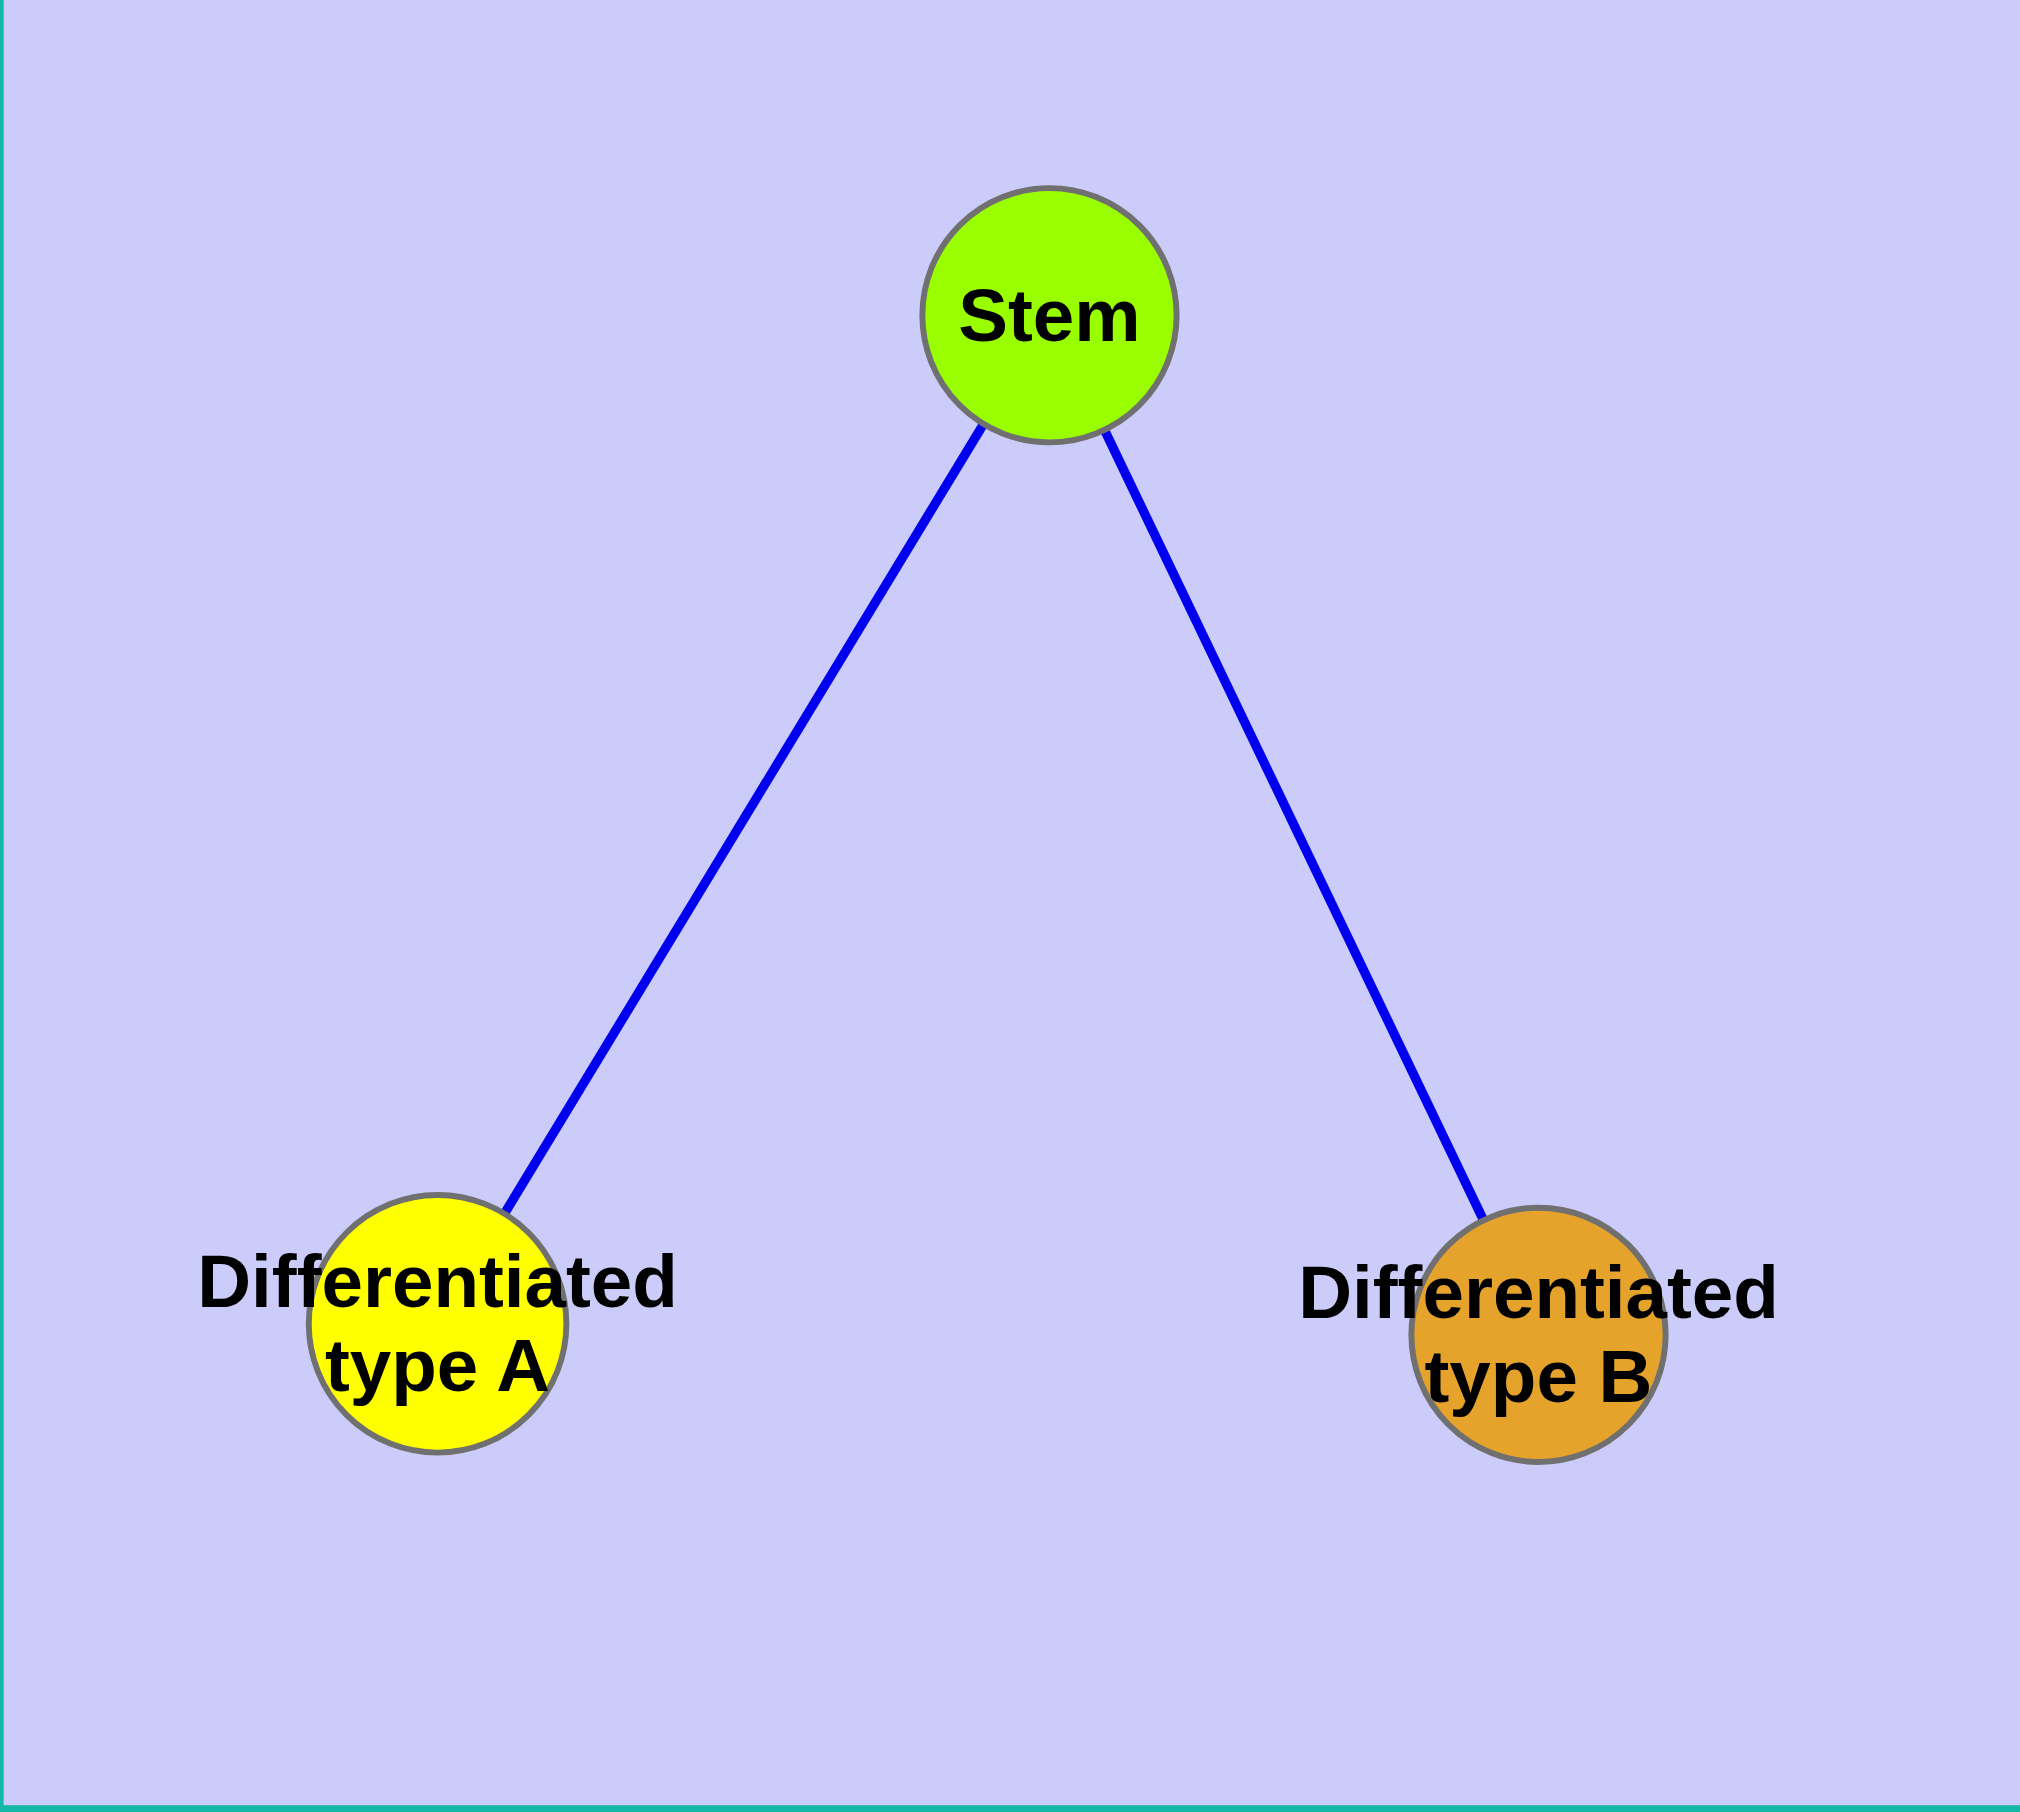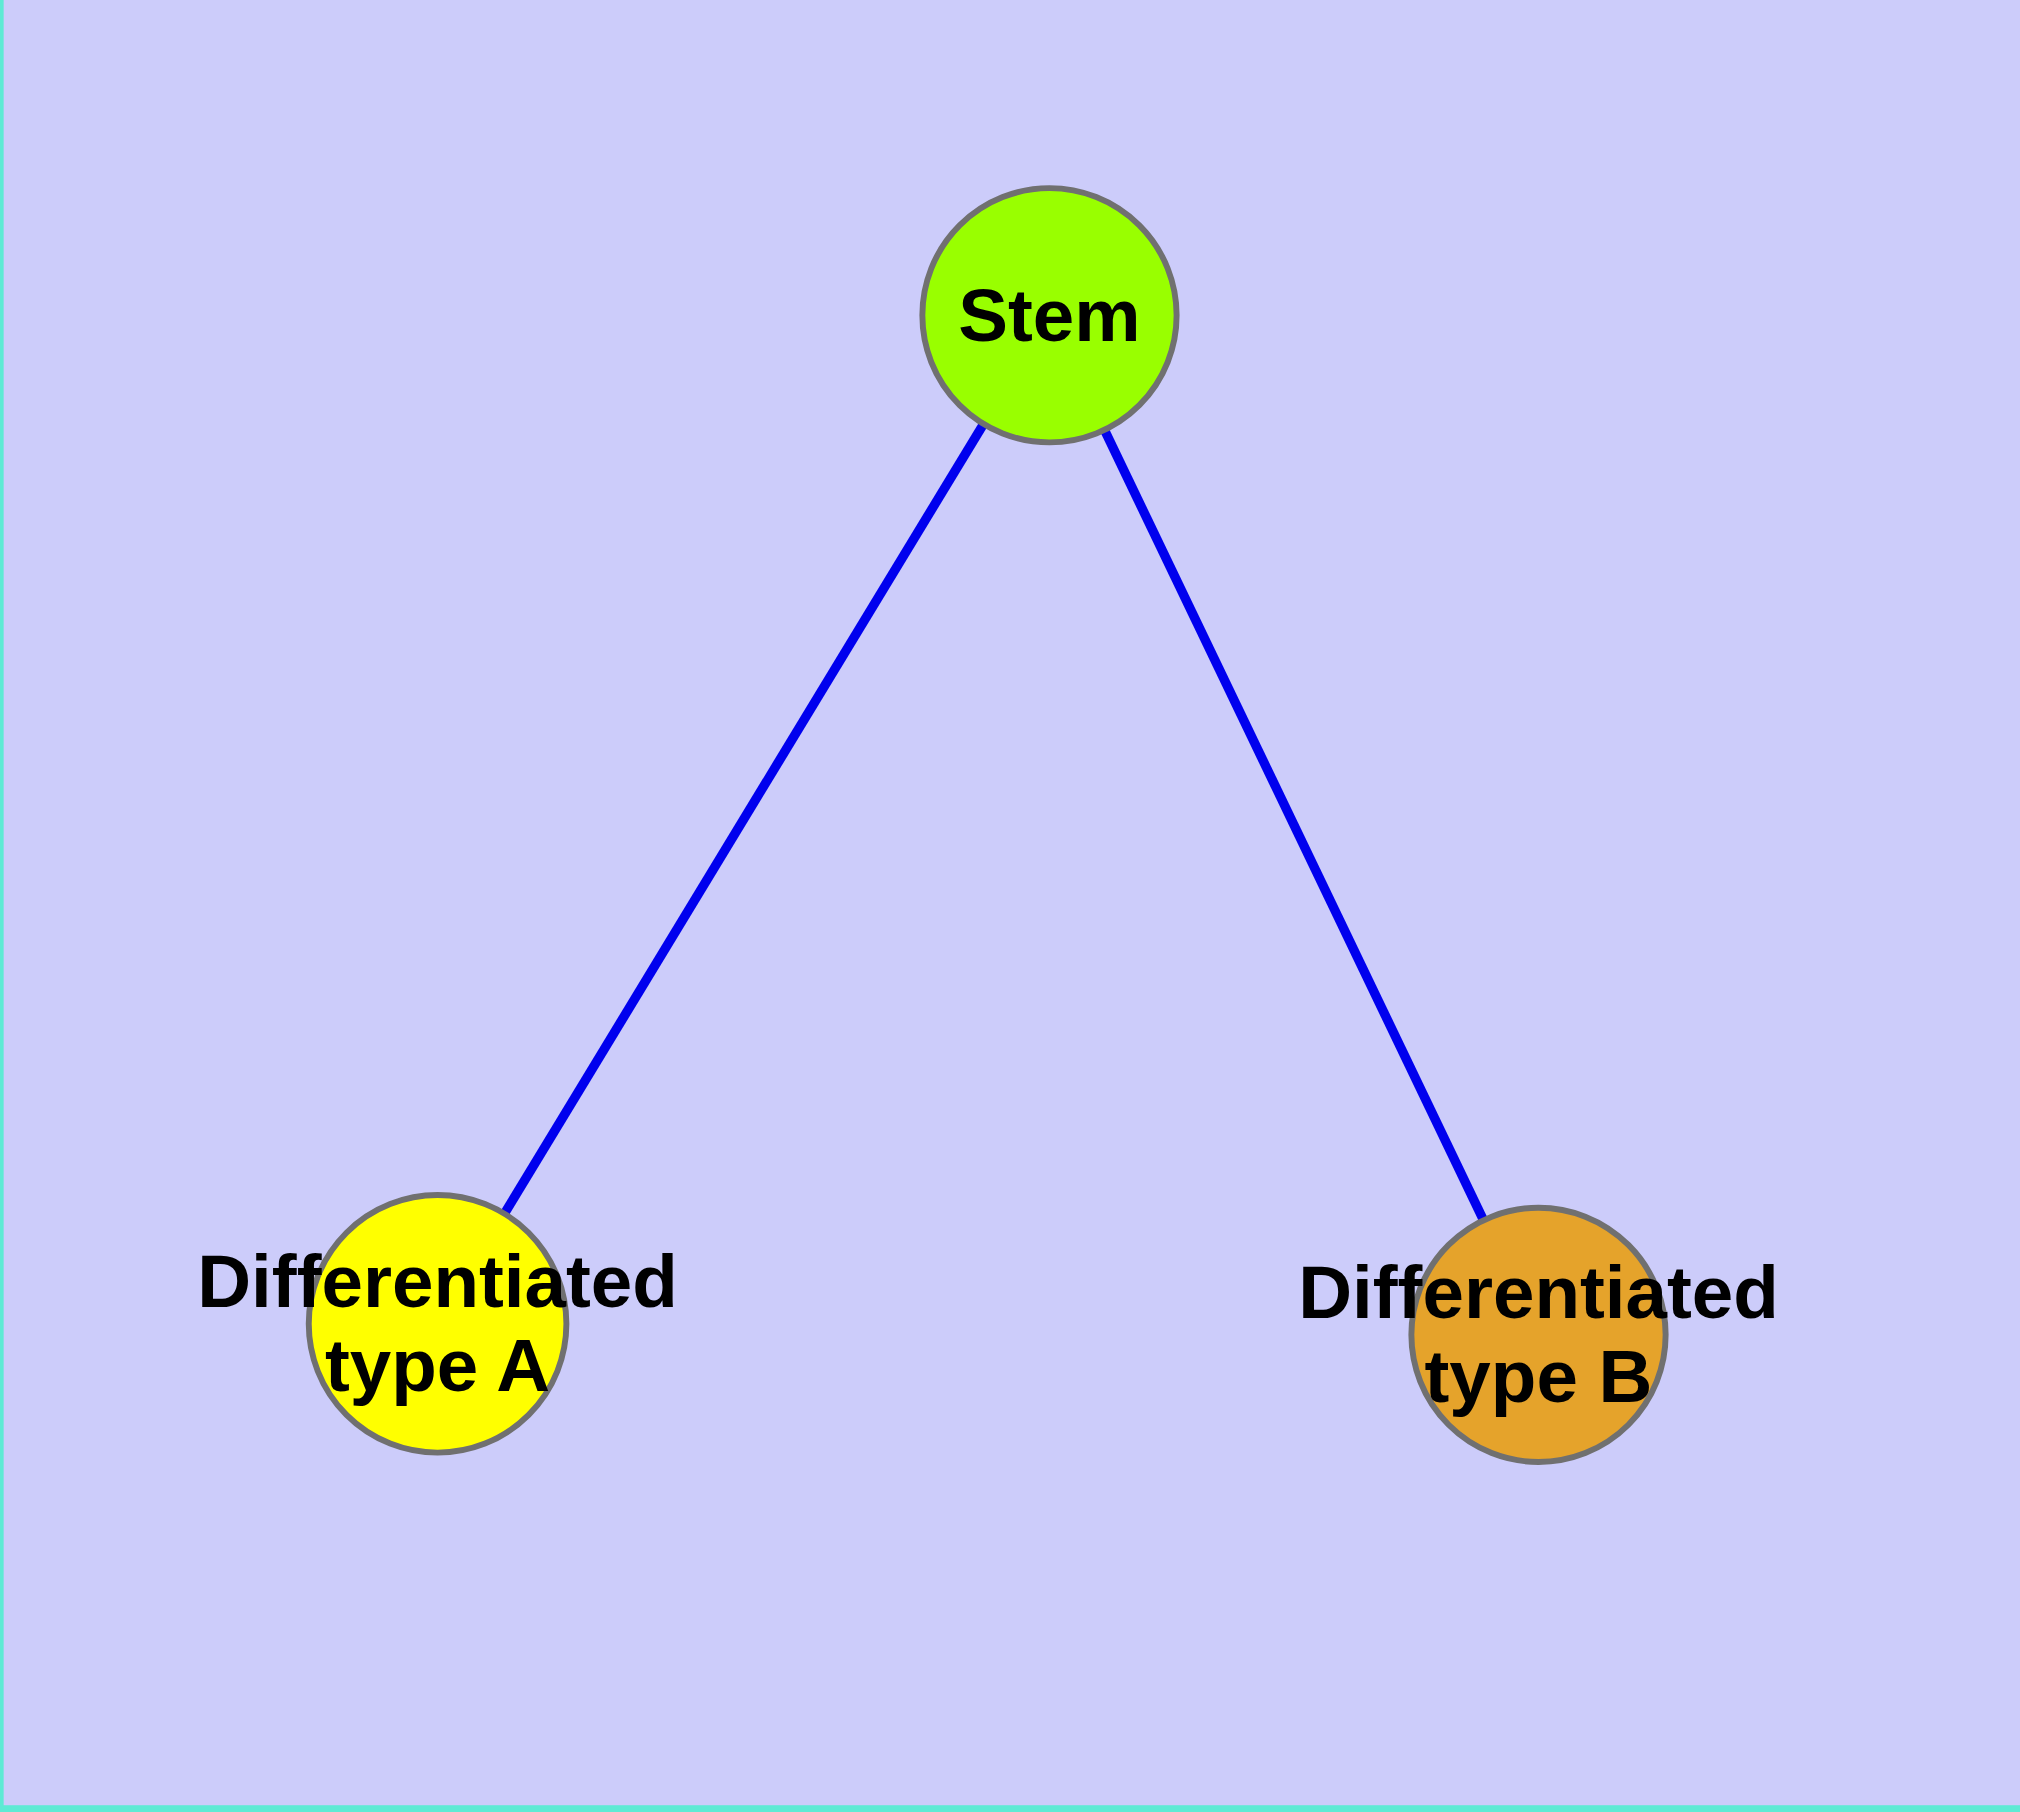--- a/index.html
+++ b/index.html
@@ -10,21 +10,21 @@
   body {
     width: 2021px;
     height: 1812px;
     overflow: hidden;
     font-family: "Liberation Sans", sans-serif;
   }
   #graph-canvas {
     position: relative;
     width: 2021px;
     height: 1812px;
-    background: #5eead4;
+    background: #14b8a6;
   }
   #graph-svg {
     position: absolute;
     left: 0;
     top: 0;
     width: 2021px;
     height: 1812px;
     display: block;
   }
   .node-label {

